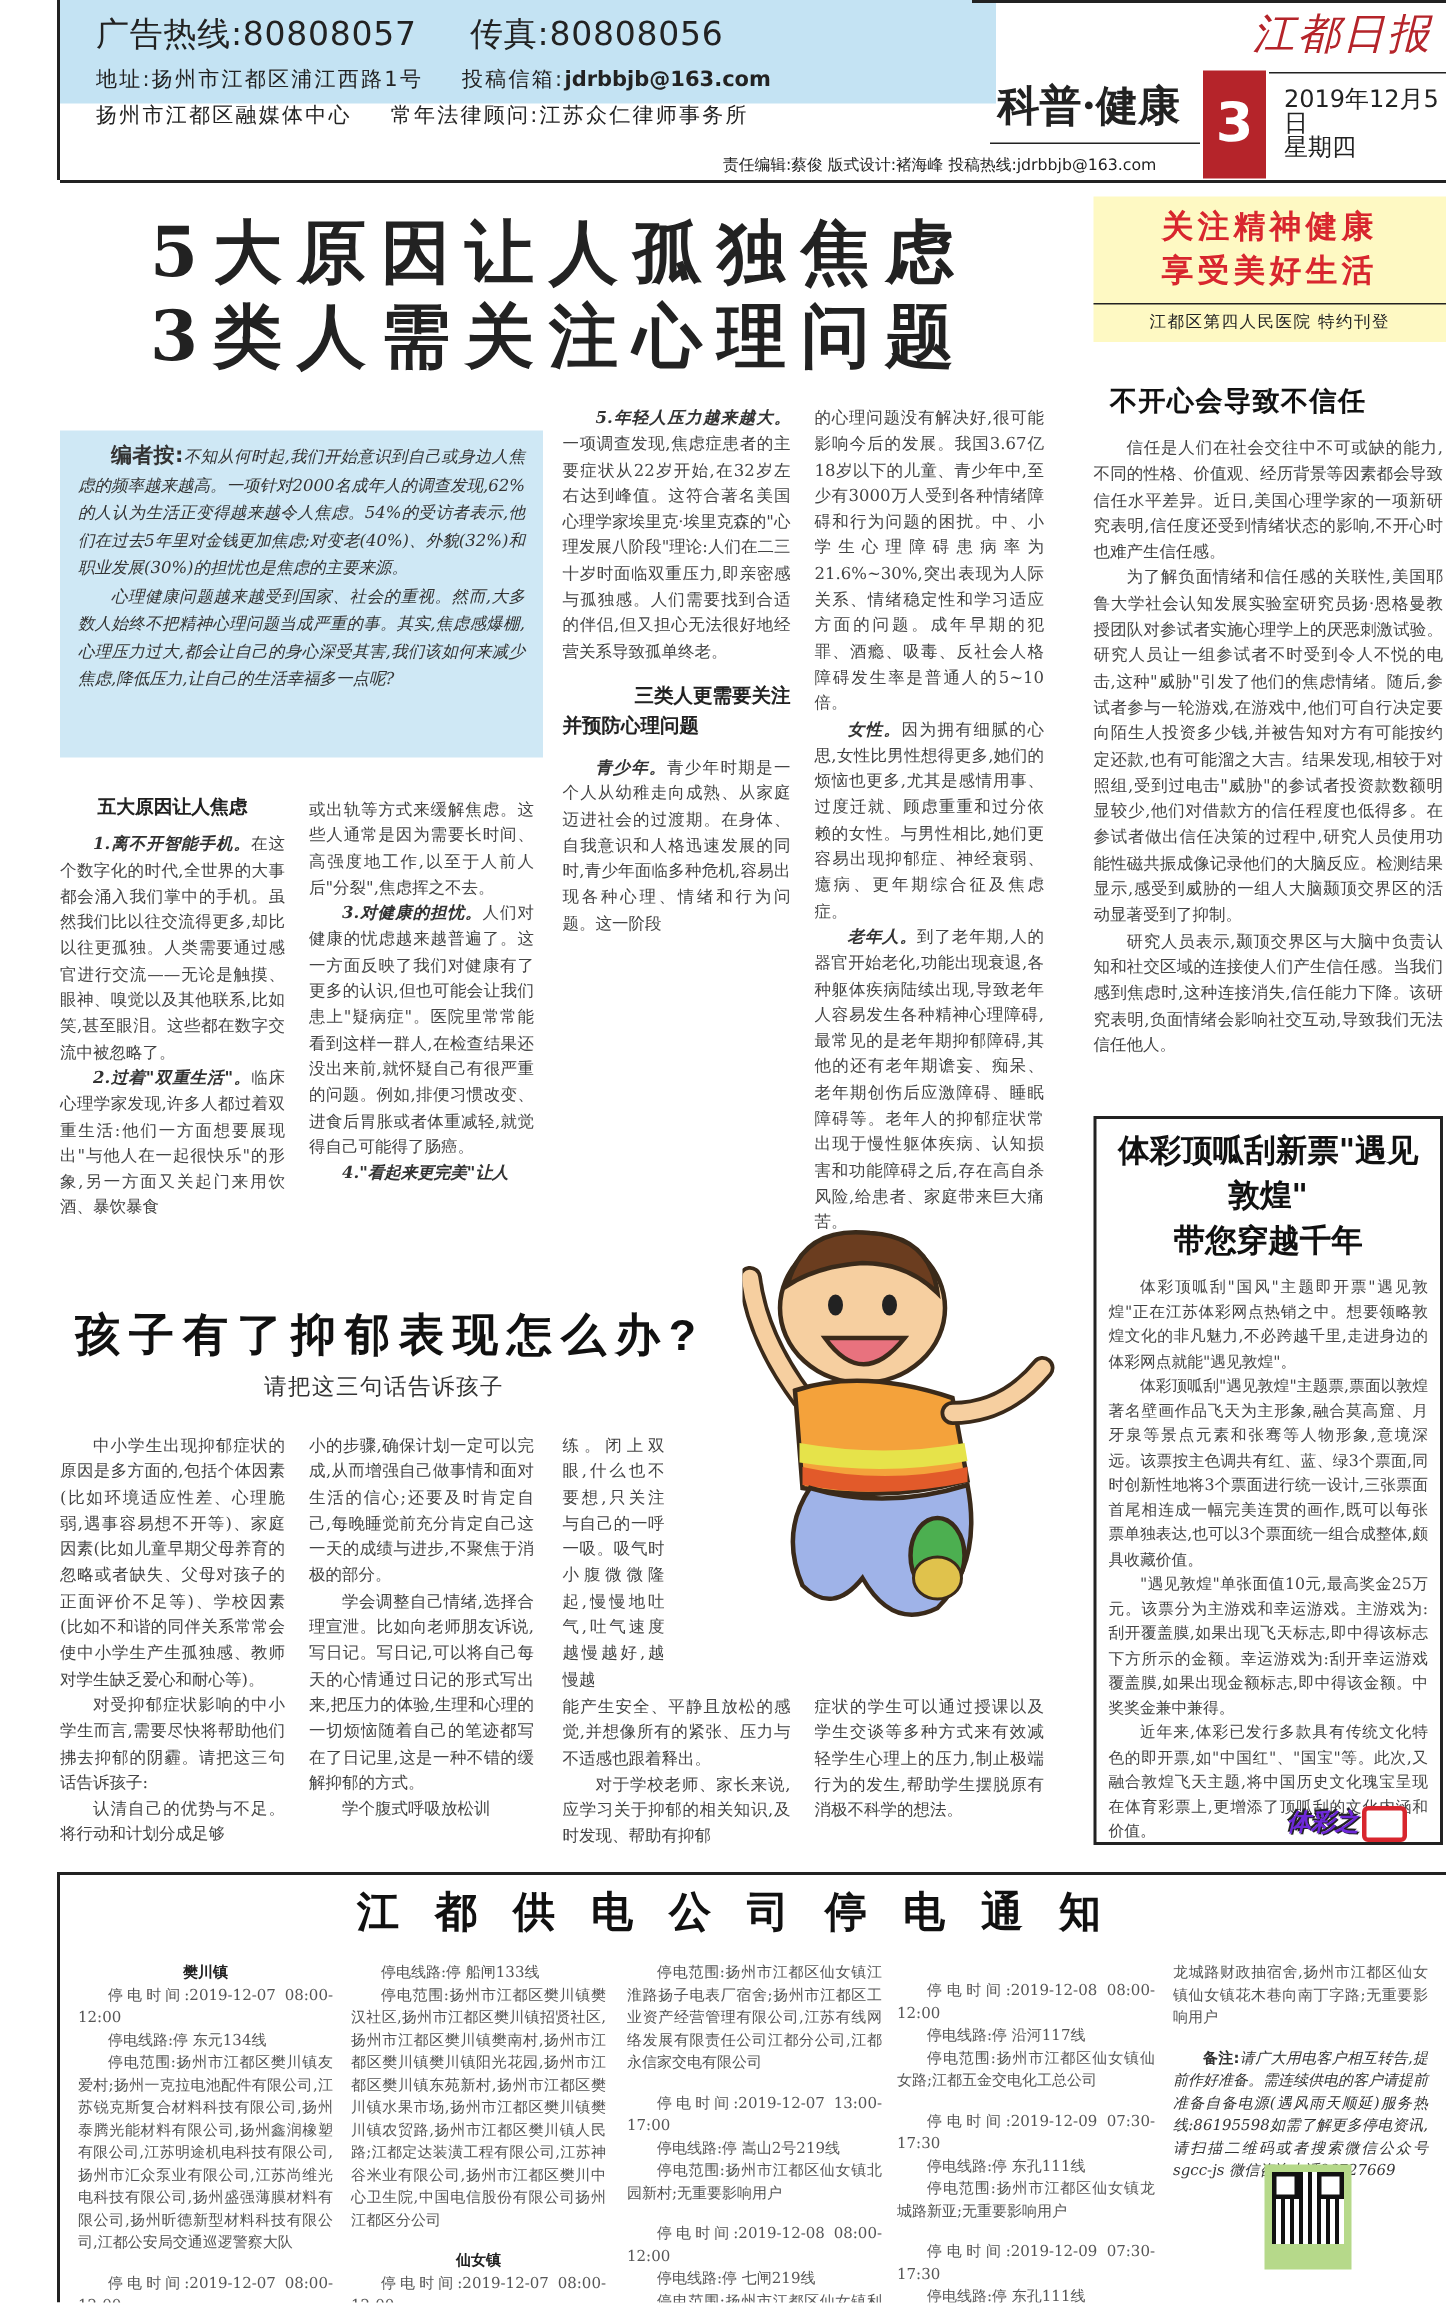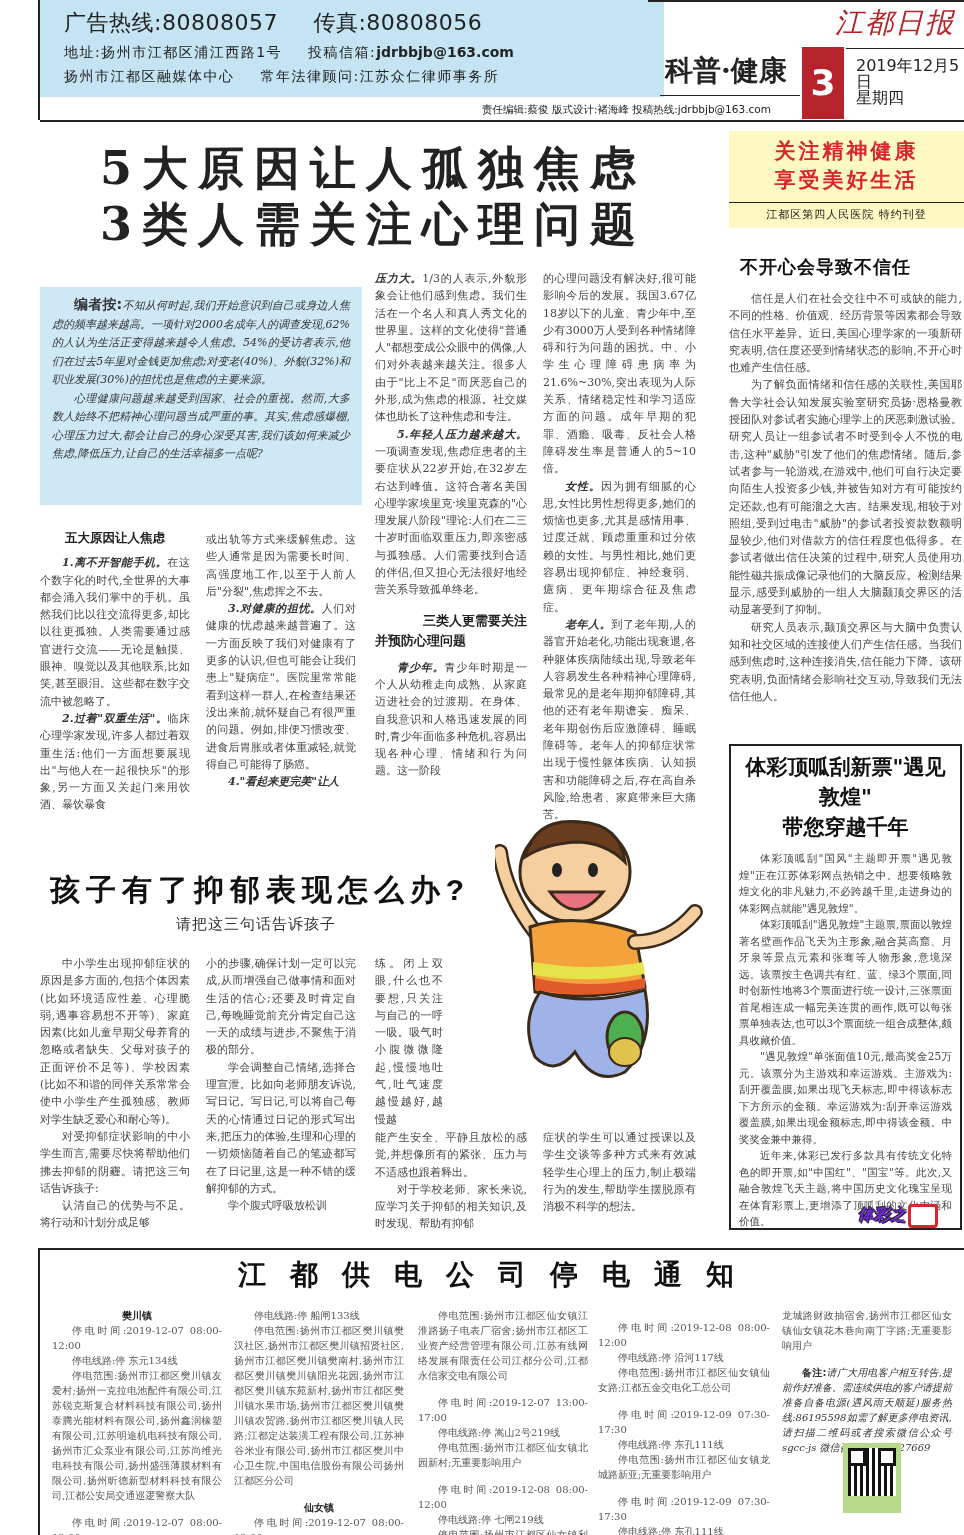--- a/index.html
+++ b/index.html
@@ -1,21 +1,21 @@
 <!DOCTYPE html>
 <html><head>
 <meta charset="utf-8">
 <style>
   * { box-sizing: border-box; margin: 0; padding: 0; }
   html, body { width: 964px; height: 1535px; background: #fff; overflow: hidden; }
   body { position: relative; font-family: "DejaVu Serif", "Liberation Serif", serif; color: #333; }
   .abs { position: absolute; }
 
   
-  .header-ad { left: 40px; top: 0; width: 624px; height: 97px; background: #c4e3f3; padding: 8px 0 16px 24px; }
+  .header-ad { left: 40px; top: 0; width: 624px; height: 69px; background: #c4e3f3; padding: 8px 0 16px 24px; }
   .ad-line1 { font-family: "DejaVu Sans", "Liberation Sans", sans-serif; font-size: 22px; color: #222; letter-spacing: 0.5px; }
   .ad-line1 span { margin-right: 28px; }
   .ad-line2, .ad-line3 { font-family: "DejaVu Sans", "Liberation Sans", sans-serif; font-size: 14px; color: #222; margin-top: 6px; letter-spacing: 1.5px; }
   .ad-line2 span, .ad-line3 span { margin-right: 20px; }
   .ad-email { font-weight: bold; letter-spacing: 0; }
   .left-rule { left: 38px; top: 0; width: 2px; height: 120px; background: #222; }
   .masthead { left: 835px; top: 4px; font-family: "DejaVu Serif", serif; font-size: 28px; color: #b5242a; font-style: italic; letter-spacing: 2px; }
   .header-rule-top { left: 648px; top: 0; width: 316px; height: 2px; background: #222; }
   .section-name { left: 665px; top: 52px; font-size: 28px; font-weight: bold; color: #222; }
   .page-num { left: 802px; top: 47px; width: 42px; height: 72px; background: #b5242a; color: #fff; font-family: "DejaVu Sans", sans-serif; font-weight: bold; font-size: 36px; text-align: center; line-height: 72px; }
@@ -138,21 +138,20 @@
 </div>
 <div class="col body-text" style="left:206px; top:515px; width:150px;margin-top:16px;">
   <div id="main-col2">
       <p class="nb"><span>或出轨等方式来缓解焦虑。这些人通常是因为需要长时间、高强度地工作,以至于人前人后"分裂",焦虑挥之不去。</span></p>
       <p><span class="kw">3.对健康的担忧。</span><span>人们对健康的忧虑越来越普遍了。这一方面反映了我们对健康有了更多的认识,但也可能会让我们患上"疑病症"。医院里常常能看到这样一群人,在检查结果还没出来前,就怀疑自己有很严重的问题。例如,排便习惯改变、进食后胃胀或者体重减轻,就觉得自己可能得了肠癌。</span></p>
       <p><span class="kw">4."看起来更完美"让人</span><span></span></p>
     </div>
 </div>
 <div class="col body-text" style="left:375px; top:270px; width:152px;">
   <div id="main-col3-top">
-      <p class="nb"><span class="kw">压力大。</span><span>1/3的人表示,外貌形象会让他们感到焦虑。我们生活在一个名人和真人秀文化的世界里。这样的文化使得"普通人"都想变成公众眼中的偶像,人们对外表越来越关注。很多人由于"比上不足"而厌恶自己的外形,成为焦虑的根源。社交媒体也助长了这种焦虑和专注。</span></p>
       <p><span class="kw">5.年轻人压力越来越大。</span><span>一项调查发现,焦虑症患者的主要症状从22岁开始,在32岁左右达到峰值。这符合著名美国心理学家埃里克·埃里克森的"心理发展八阶段"理论:人们在二三十岁时面临双重压力,即亲密感与孤独感。人们需要找到合适的伴侣,但又担心无法很好地经营关系导致孤单终老。</span></p>
     </div>
   <div class="subhead nb" style="margin-top:12px; font-size:13px; line-height:20px;">
     <div style="text-align:right;">三类人更需要关注</div>
     <div>并预防心理问题</div>
   </div>
   <div id="main-col3-bottom">
       <p><span class="kw">青少年。</span><span>青少年时期是一个人从幼稚走向成熟、从家庭迈进社会的过渡期。在身体、自我意识和人格迅速发展的同时,青少年面临多种危机,容易出现各种心理、情绪和行为问题。这一阶段</span></p>
     </div>
 </div>

